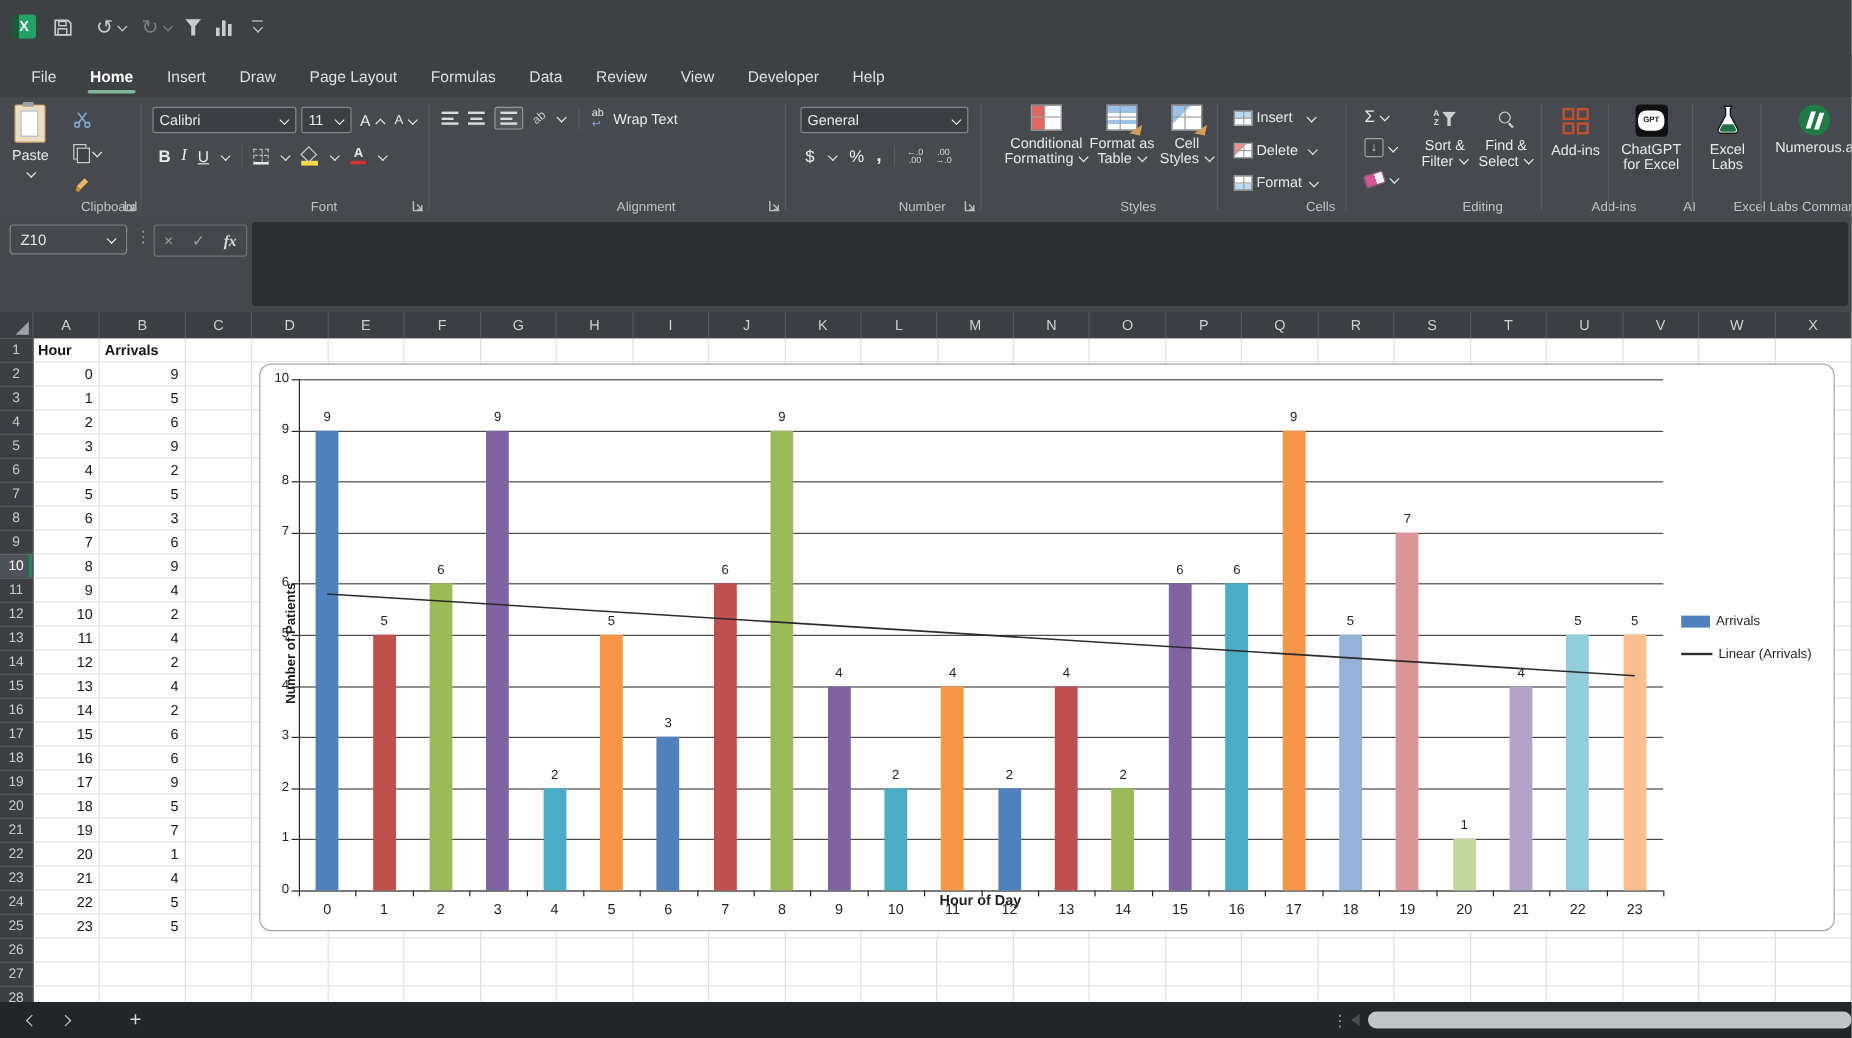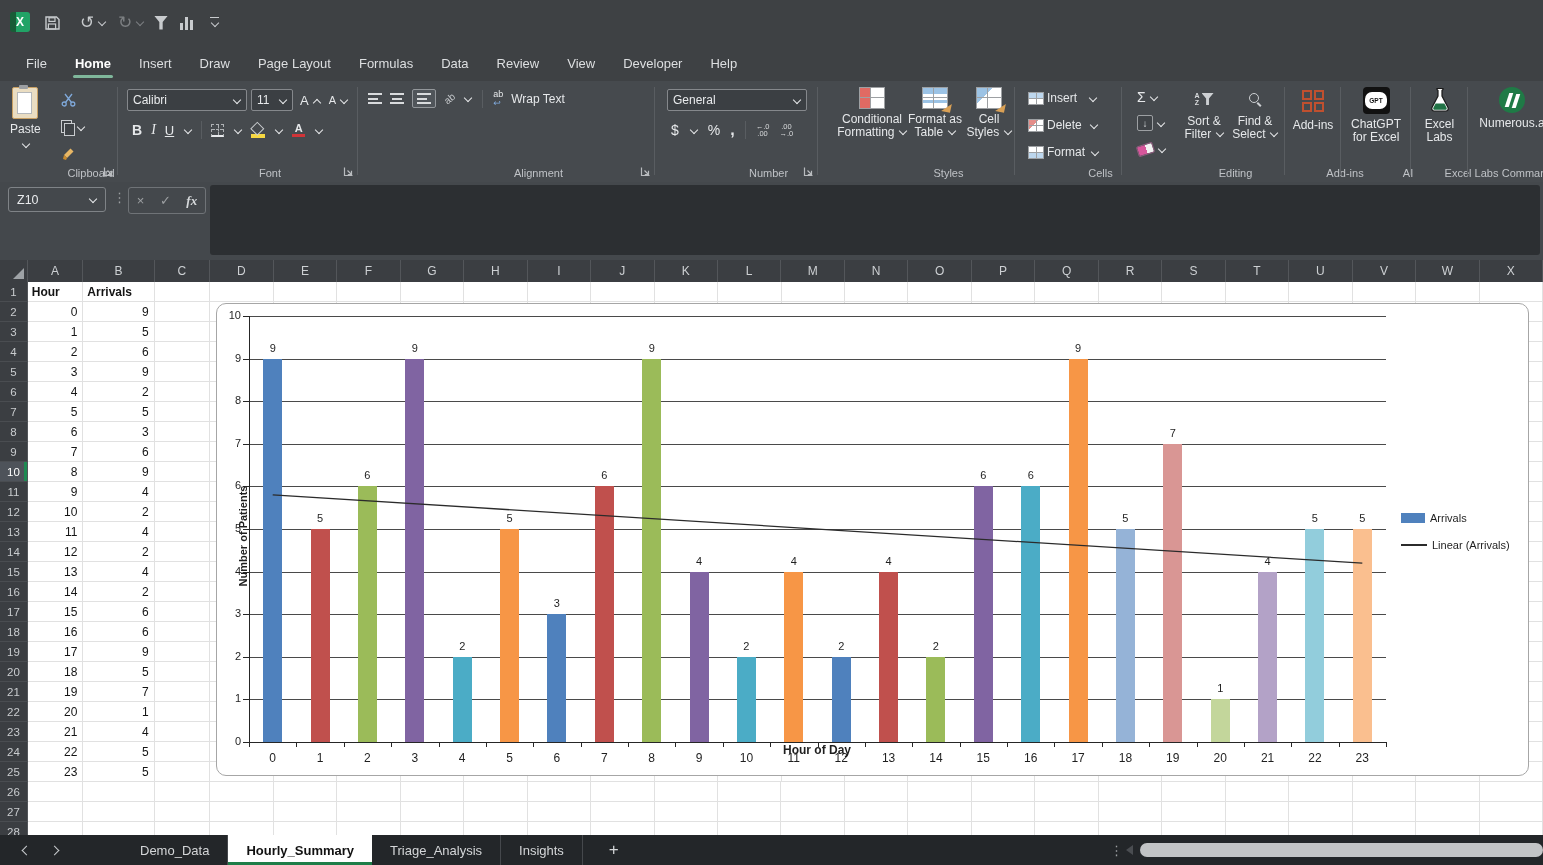--- a/index.html
+++ b/index.html
@@ -1436,25 +1436,19 @@
           <span>Linear (Arrivals)</span>
         </div>
       </div>
     </div>
 
   <div class="tabbar">
     <div class="navs">
       <span class="nvchv left"></span>
       <span class="nvchv right"></span>
     </div>
-    <div id="sheet-tabs">
-        <div class="sheet-tab">Demo_Data</div>
-        <div class="sheet-tab active">Hourly_Summary</div>
-        <div class="sheet-tab">Triage_Analysis</div>
-        <div class="sheet-tab">Insights</div>
-      </div>
     <div class="addsheet">+</div>
     <div class="tdots">⋮</div>
     <div class="hs-left"></div>
     <div class="hs-thumb"></div>
   </div>
 
 </div>
 
 </body></html>

